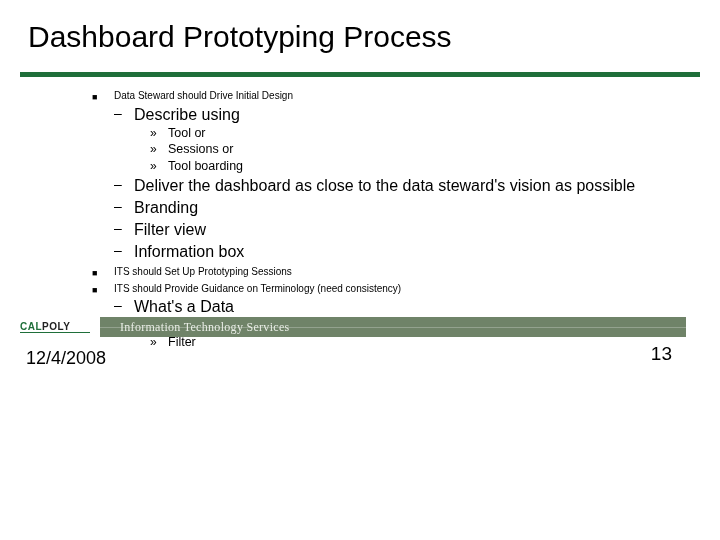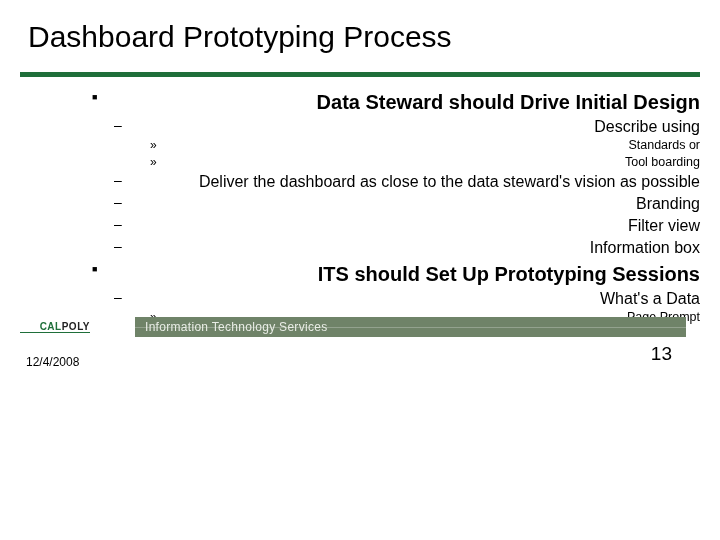--- a/index.html
+++ b/index.html
@@ -7,21 +7,20 @@
     padding: 0;
     background: #fff;
     font-family: Arial, Helvetica, sans-serif;
     color: #000;
   }
   .slide {
     position: relative;
     width: 720px;
     height: 379px;
     box-sizing: border-box;
-    text-align: right;
   }
   .title {
     position: absolute;
     left: 28px;
     top: 20px;
     font-size: 30px;
     font-weight: 400;
     letter-spacing: 0px;
   }
   .rule {
@@ -37,22 +36,22 @@
     left: 92px;
     top: 86px;
     right: 20px;
     font-size: 14px;
     line-height: 1.25;
   }
   .l1 {
     position: relative;
     padding-left: 22px;
     margin-top: 4px;
-    font-weight: 700;
-    font-size: 20px;
+    font-weight: 400;
+    font-size: 10px;
   }
   .l1::before {
     content: "■";
     position: absolute;
     left: 0;
     top: 2px;
     font-size: 9px;
     color: #000;
   }
   .l2 {
@@ -87,21 +86,20 @@
     font-size: 12px;
   }
   .footer {
     position: absolute;
     left: 20px;
     right: 34px;
     bottom: 38px;
     height: 28px;
     display: flex;
     align-items: center;
-    gap: 35px;
   }
   .logo {
     width: 70px;
   }
   .cplogo-top {
     font-size: 10px;
     font-weight: 700;
     letter-spacing: 0.5px;
     border-bottom: 1.5px solid #1f6f3a;
     color: #222;
@@ -120,65 +118,68 @@
   .its-bar::after {
     content: "";
     position: absolute;
     left: 0; right: 0;
     top: 50%;
     height: 1px;
     background: rgba(255,255,255,0.25);
   }
   .its-text {
     color: #e9ede6;
-    font-family: Liberation Sans, sans-serif;
+    font-family: Liberation Serif, serif;
     font-size: 12px;
-    margin-left: 10px;
+    margin-left: 20px;
     position: relative;
     z-index: 1;
     letter-spacing: 0.3px;
   }
   .date {
     position: absolute;
     left: 26px;
     bottom: 10px;
-    font-size: 12px;
+    font-size: 18px;
   }
   .pagenum {
     position: absolute;
     right: 48px;
     bottom: 14px;
     font-size: 19px;
   }
 </style>
 </head>
 <body>
 
 <div class="slide">
 
   <div class="title">Dashboard Prototyping Process</div>
   <div class="rule"></div>
 
   <div class="content">
 
     <div class="l1">Data Steward should Drive Initial Design</div>
     <div class="l2">Describe using</div>
-    <div class="l3">Standards  or</div>
+    <div class="l3">Tool or</div>
+    <div class="l3">Sessions  or</div>
     <div class="l3">Tool boarding</div>
 
     <div class="l2">Deliver the dashboard as close to the data steward's vision as possible</div>
 
     <div class="l2">Branding</div>
     <div class="l2">Filter view</div>
     <div class="l2">Information box</div>
 
     <div class="l1">ITS should Set Up Prototyping Sessions</div>
 
+    <div class="l1">ITS should Provide Guidance on Terminology (need consistency)</div>
     <div class="l2">What's a Data</div>
     <div class="l3">Page Prompt</div>
+    <div class="l3">Filter</div>
 
   </div>
 
   <div class="footer">
     <div class="logo">
       <div class="cplogo-top">
         <span class="g">CAL</span><span>POLY</span>
       </div>
     </div>
     <div class="its-bar">

